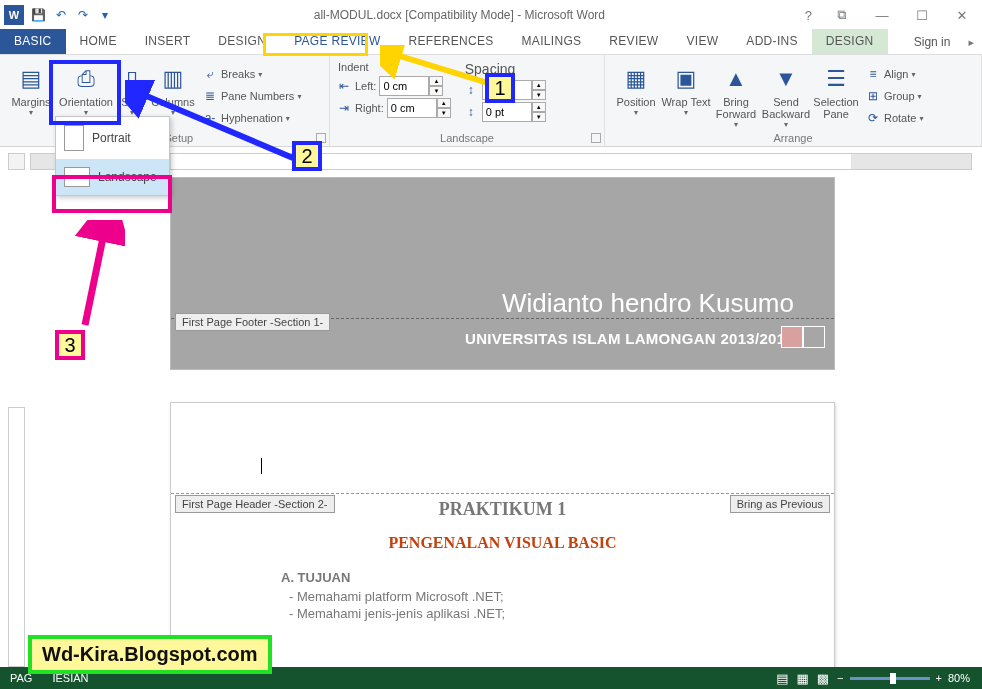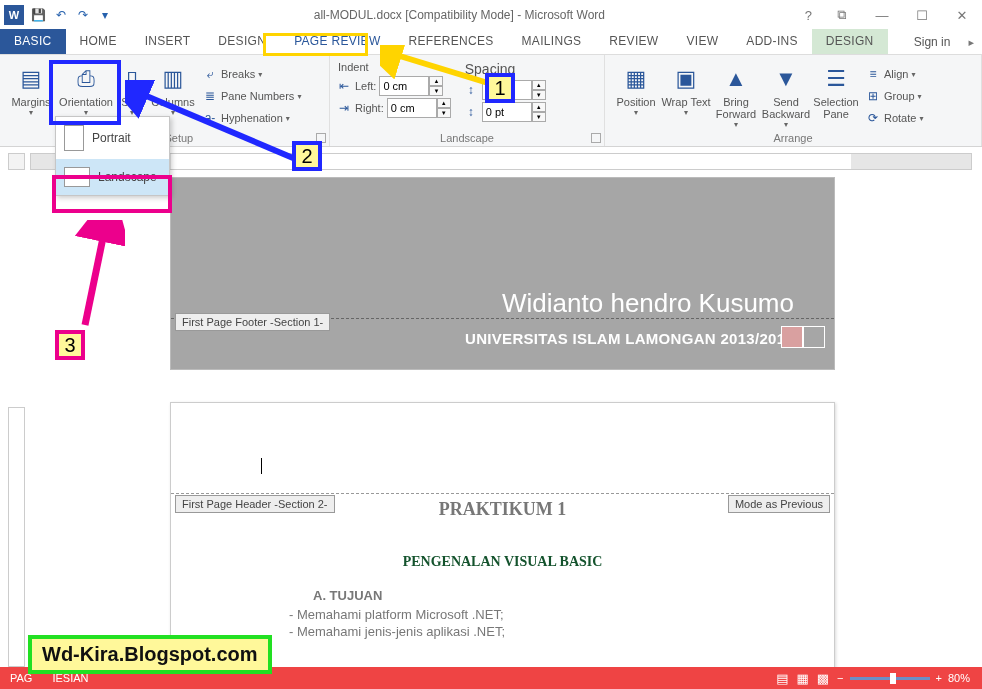--- a/index.html
+++ b/index.html
@@ -68,27 +68,27 @@
 .page-gray .sq { width:22px; height:22px; border:1px solid #fff; }
 .page-gray .sq.fill { background:#d9a0a0; }
 .page-gray .dashline { position:absolute; top:140px; left:0; right:0; border-top:1px dashed #666;}
 
 .page-white { position:absolute; left:140px; top:225px; width:665px; height:400px; background:#fff; border:1px solid #ccc; box-shadow:1px 1px 3px rgba(0,0,0,.15); }
 .page-white .dashline { position:absolute; top:90px; left:0; right:0; border-top:1px dashed #999;}
 .page-white .hdr-tab { position:absolute; top:92px; left:4px; background:#eee; border:1px solid #999; font-size:11px; padding:2px 6px; color:#444;}
 .page-white .same-prev { position:absolute; top:92px; right:4px; background:#eee; border:1px solid #999; font-size:11px; padding:2px 6px; color:#444;}
 .page-white .cursor { position:absolute; top:55px; left:90px; width:1px; height:16px; background:#000;}
 .page-white .doc-title { text-align:center; font-family:"Times New Roman",serif; font-size:18px; color:#777; font-weight:bold; margin-top:96px;}
-.page-white .doc-sub { text-align:center; font-family:"Times New Roman",serif; font-size:14px; color:#14532d; font-weight:bold; margin-top:34px;}
+.page-white .doc-sub { text-align:center; font-family:"Times New Roman",serif; font-size:16px; color:#c2410c; font-weight:bold; margin-top:14px;}
 .page-white .outline { font-family:"Times New Roman",serif; font-size:13px; color:#777; margin:18px 80px 0 110px; }
-.page-white .outline .hA { font-weight:bold; margin-bottom:4px;margin-left:32px;}
+.page-white .outline .hA { font-weight:bold; margin-bottom:4px;}
 .page-white .outline .li { margin-left:22px; text-indent:-14px; margin-bottom:2px;}
 
 
-.status { position:absolute; bottom:0; left:0; right:0; height:22px; background:#ef4444; color:#fff; font-size:11px; display:flex; align-items:center; }
+.status { position:absolute; bottom:0; left:0; right:0; height:22px; background:#14532d; color:#fff; font-size:11px; display:flex; align-items:center; }
 .status .sseg { padding:0 10px; }
 .status .spacer { flex:1; }
 .status .views { display:flex; gap:8px; padding-right:8px;}
 .status .views span { font-size:13px;}
 .status .zoom { display:flex; align-items:center; gap:6px; padding-right:12px;}
 .status .zslider { width:80px; height:3px; background:#6c8fc7; position:relative;}
 .status .zslider .thumb{ position:absolute; left:50%; top:-4px; width:6px; height:11px; background:#fff;}
 
 
 .ann-box { position:absolute; border:4px solid; font-size:20px; font-family:Arial; display:flex; align-items:center; justify-content:center; z-index:60; }
@@ -317,21 +317,21 @@
       <div class="squares">
         <div class="sq fill"></div>
           <div class="sq"></div>
       </div>
     </div>
 
     <div class="page-white">
       <div class="cursor"></div>
       <div class="dashline"></div>
       <div class="hdr-tab">First Page Header -Section 2-</div>
-      <div class="same-prev">Mode as Previous</div>
+      <div class="same-prev">Bring as Previous</div>
       <div class="doc-title">PRAKTIKUM 1</div>
       <div class="doc-sub">PENGENALAN VISUAL BASIC</div>
       <div class="outline">
         <div class="hA">A.   TUJUAN</div>
         <div class="li">-    Memahami platform Microsoft .NET;</div>
         <div class="li">-    Memahami jenis-jenis aplikasi .NET;</div>
 
       </div>
     </div>
   </div>

